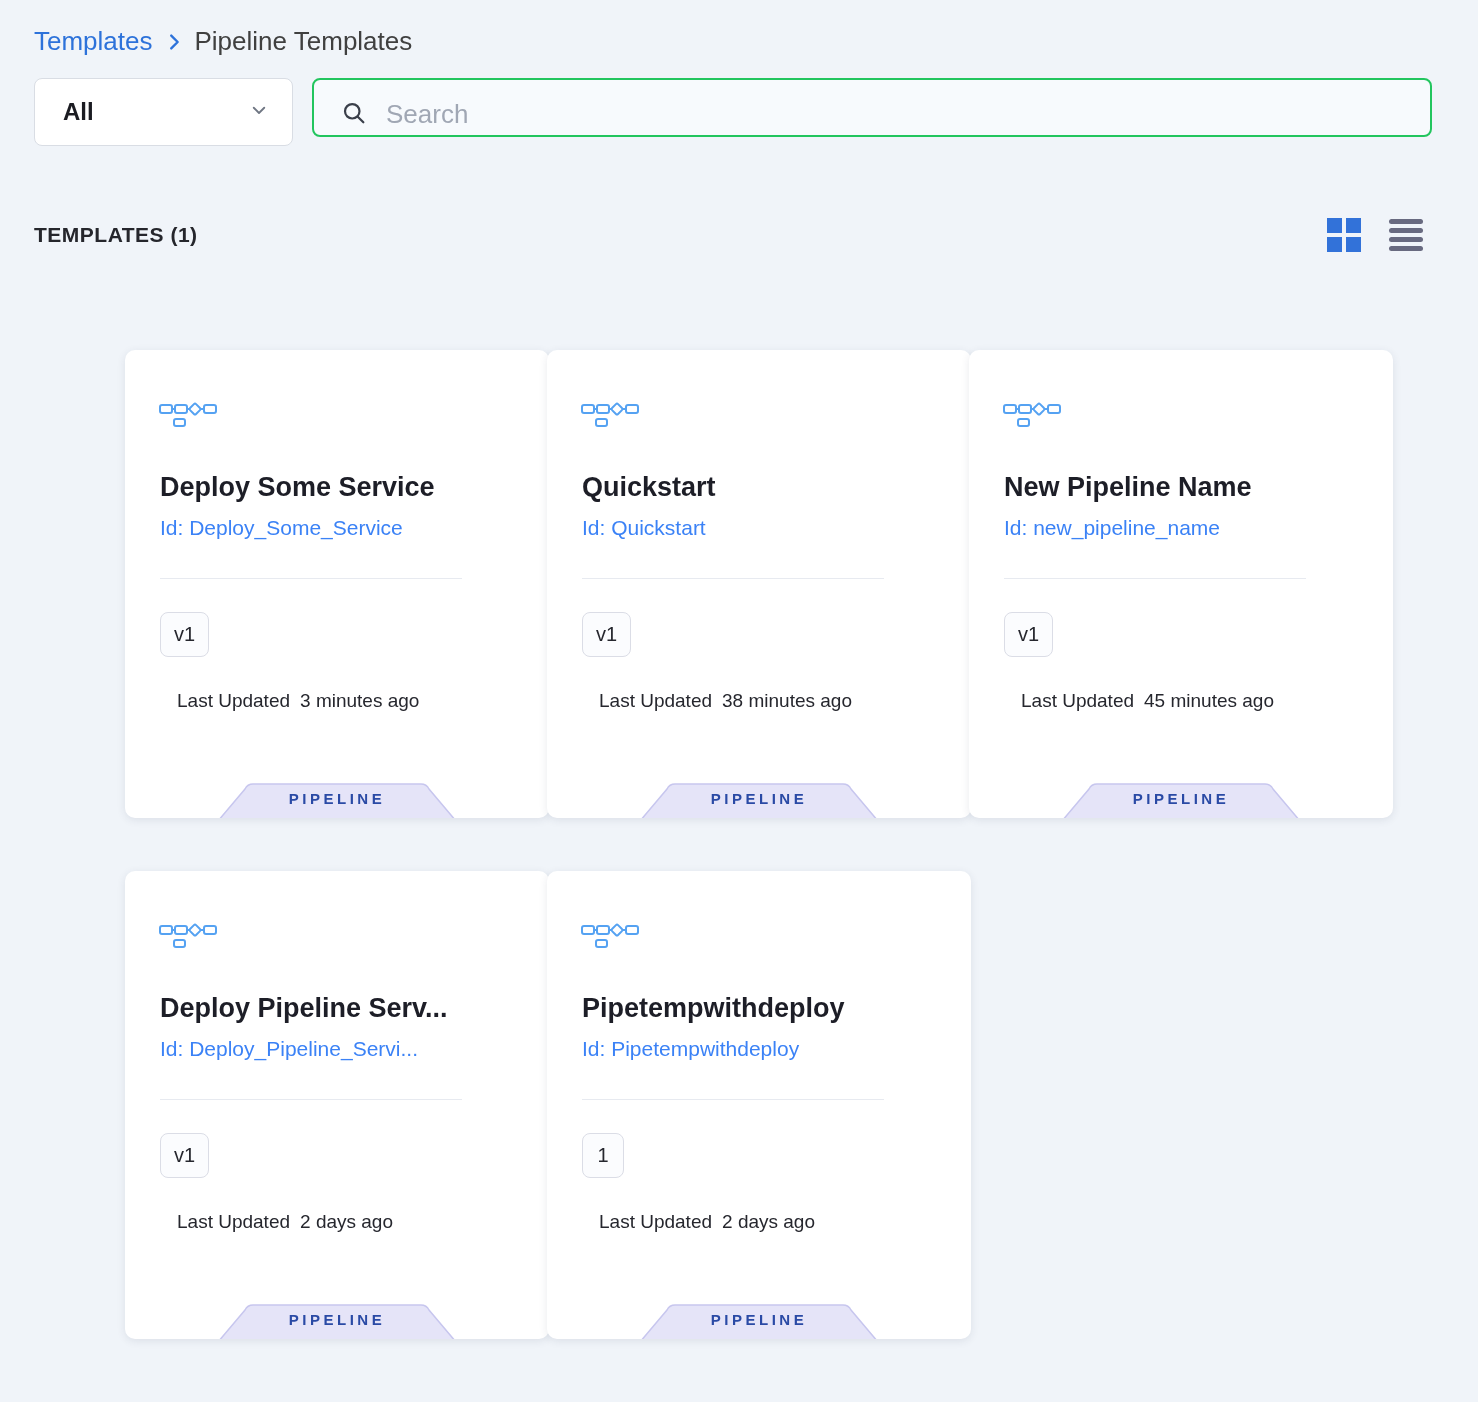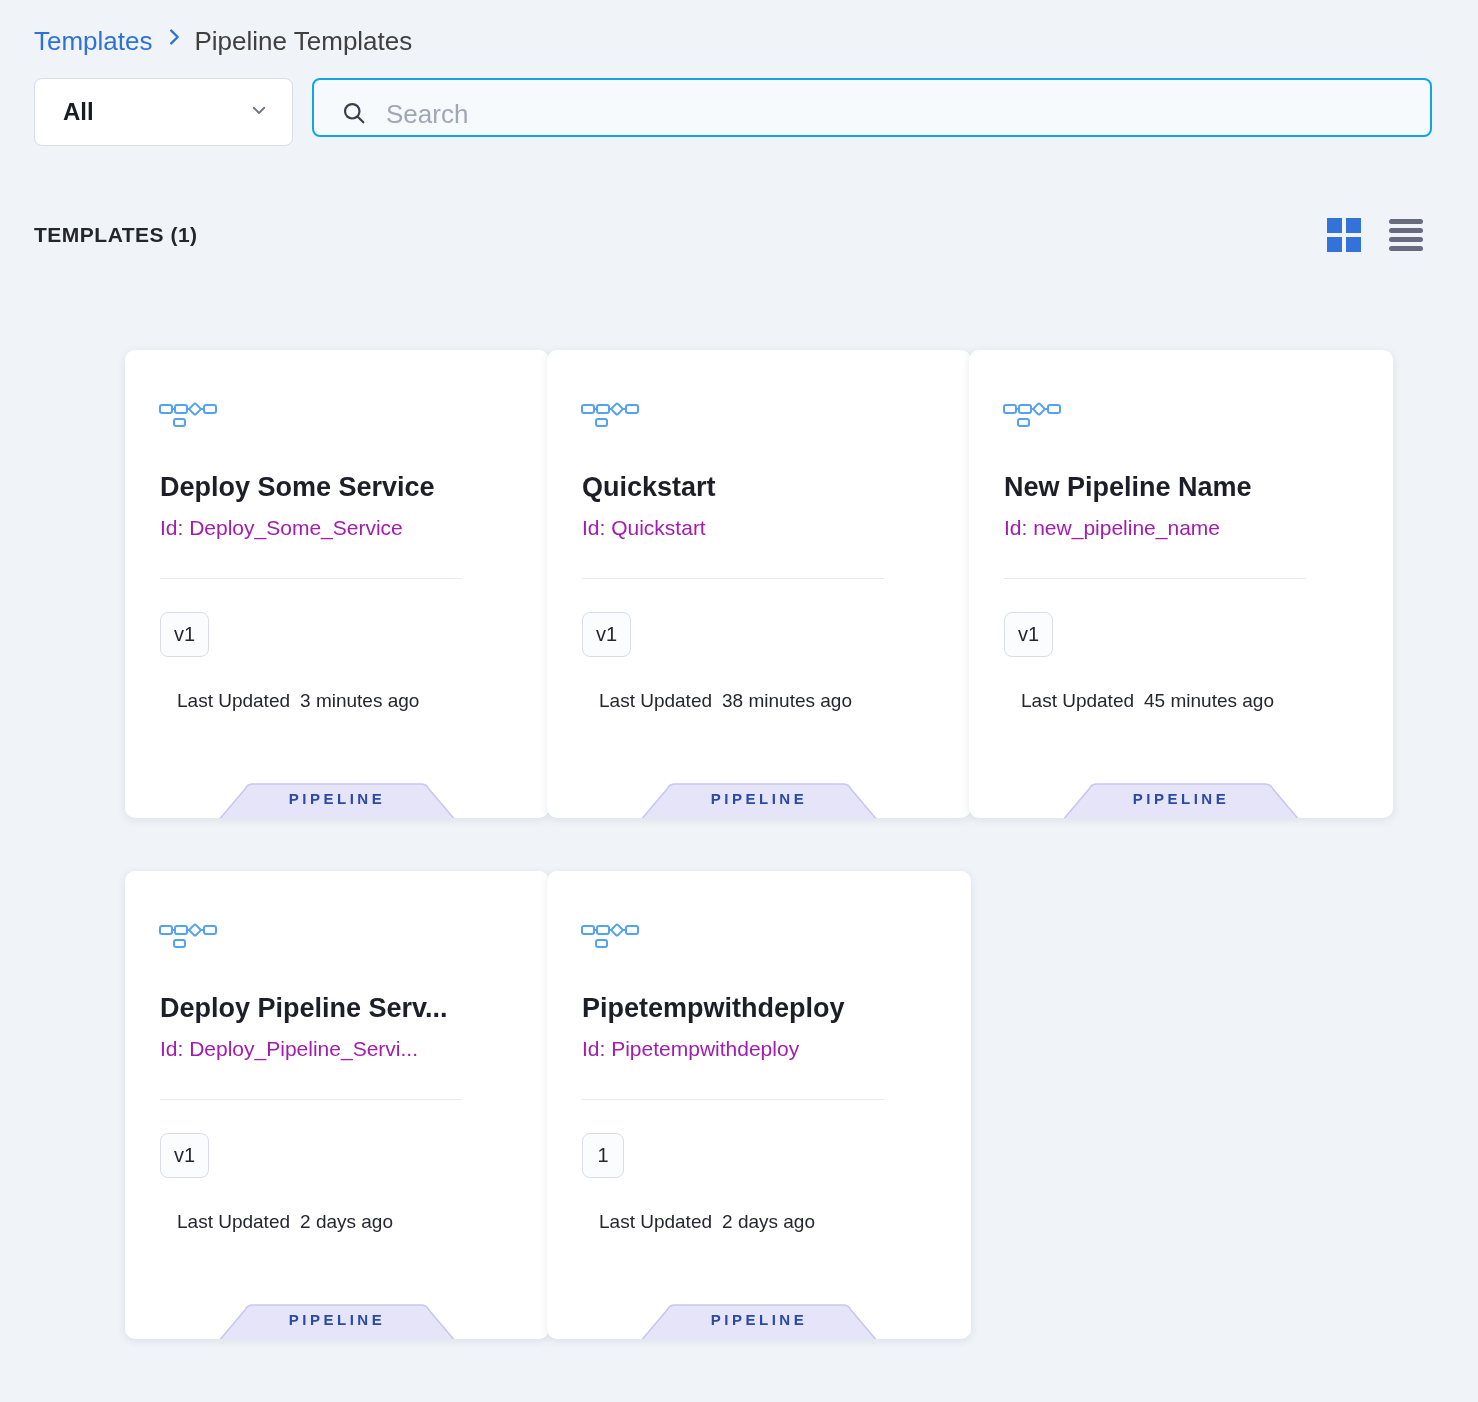--- a/index.html
+++ b/index.html
@@ -7,21 +7,21 @@
     width: 1478px; height: 1402px;
     background: #f0f4f9;
     font-family: "Liberation Sans", "DejaVu Sans", sans-serif;
     position: relative;
     overflow: hidden;
   }
 
   
   .breadcrumb {
     position: absolute; top: 26px; left: 34px;
-    display: flex; align-items: flex-start; gap: 10px;
+    display: flex; align-items: center; gap: 10px;
     font-size: 26px;
   }
   .crumb-link { color: #2d72da; cursor: pointer; }
   .crumb-sep { display: flex; align-items: center; }
   .crumb-current { color: #404040; }
 
   
   .filter-row { position: absolute; top: 78px; left: 34px; right: 46px; height: 59px; }
   .filter-dropdown {
     position: absolute; left: 0; top: 0;
@@ -30,21 +30,21 @@
     border: 1px solid #d9dde4;
     border-radius: 8px;
     display: flex; align-items: center; justify-content: space-between;
     padding: 0 24px 0 28px;
     cursor: pointer;
   }
   .filter-value { font-size: 24px; font-weight: bold; color: #1b1c22; }
   .search-box {
     position: absolute; left: 278px; right: 0; top: 0; height: 59px;
     background: #f7fafd;
-    border: 2px solid #0ea5e9;
+    border: 2px solid #22c55e;
     border-radius: 8px;
     display: flex; align-items: center;
     padding: 14px 20px 0 26px;
   }
   .search-box input {
     flex: 1; border: none; outline: none; background: transparent;
     font-family: "Liberation Sans", "DejaVu Sans", sans-serif;
     font-size: 26px; color: #1b1c22; margin-left: 18px;
   }
   .search-box input::placeholder { color: #a0a7b4; }
@@ -88,21 +88,21 @@
     cursor: pointer;
   }
   .pipeline-icon { position: absolute; left: 34px; top: 48px; }
   .card-title {
     position: absolute; left: 35px; top: 122px; right: 28px;
     font-size: 27px; font-weight: bold; color: #1d1e27;
     white-space: nowrap; overflow: hidden;
   }
   .card-id {
     position: absolute; left: 35px; top: 166px; right: 28px;
-    font-size: 21px; color: #a21caf;
+    font-size: 21px; color: #3b82f6;
     white-space: nowrap; overflow: hidden;
   }
   .card-divider {
     position: absolute; left: 35px; top: 228px; width: 302px; height: 1px;
     background: #e7eaf0;
   }
   .version-badge {
     position: absolute; left: 35px; top: 262px;
     min-width: 42px; height: 45px;
     padding: 0 13px;

